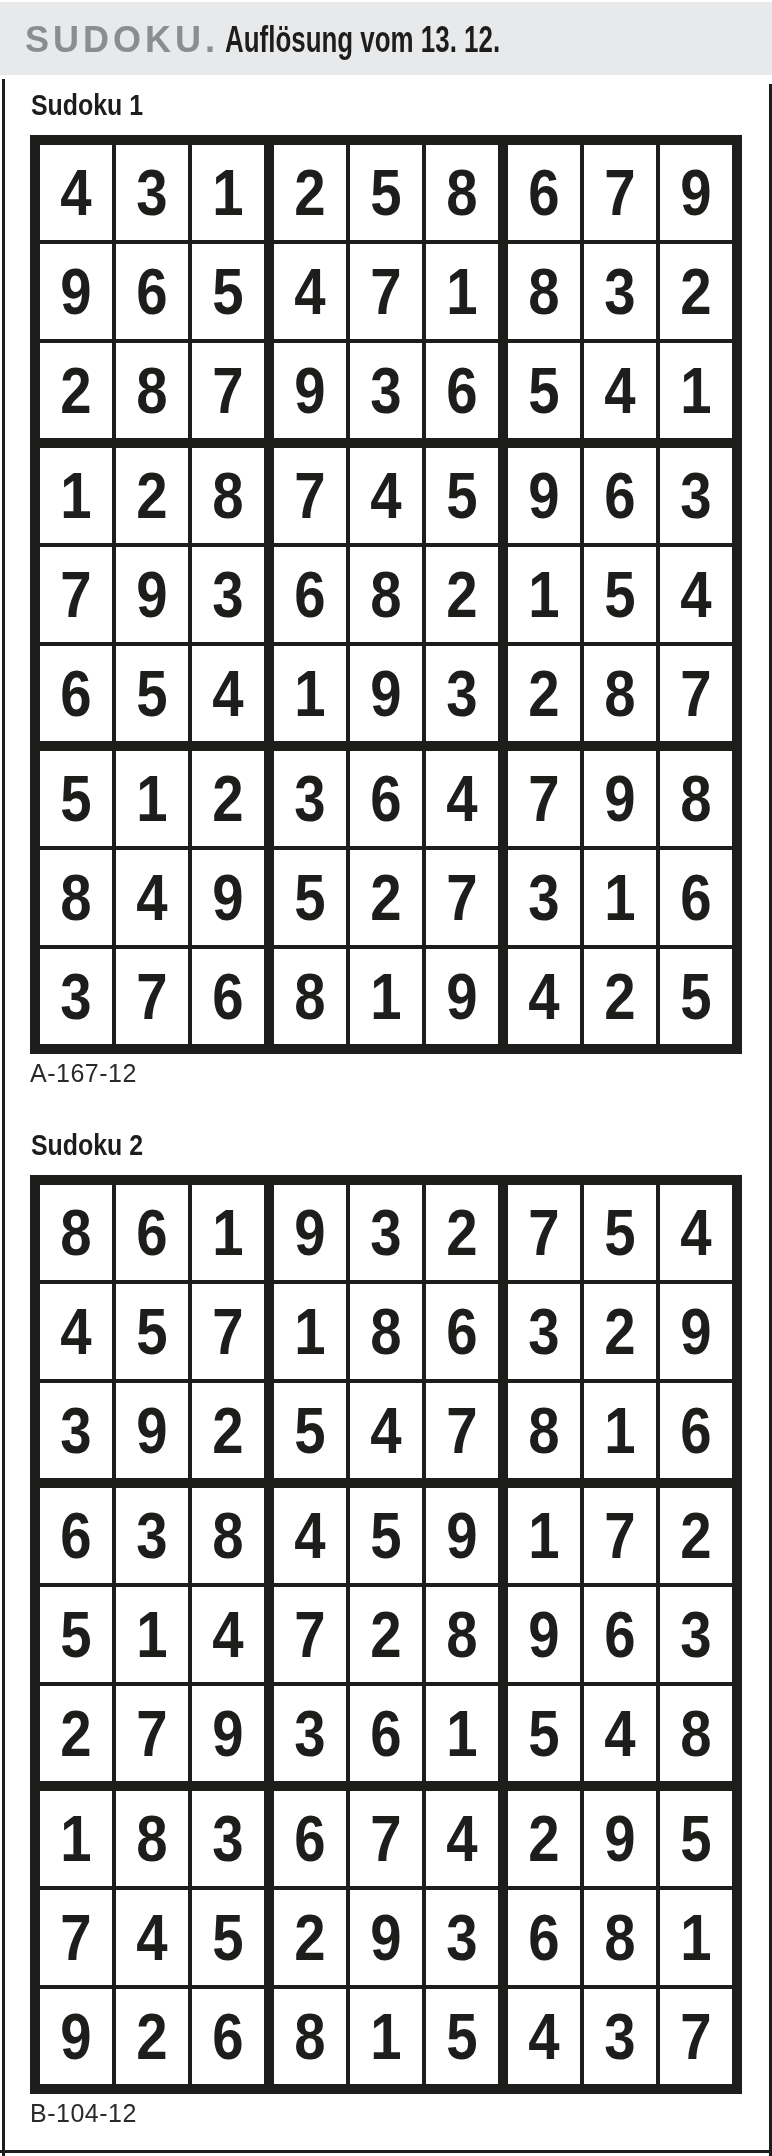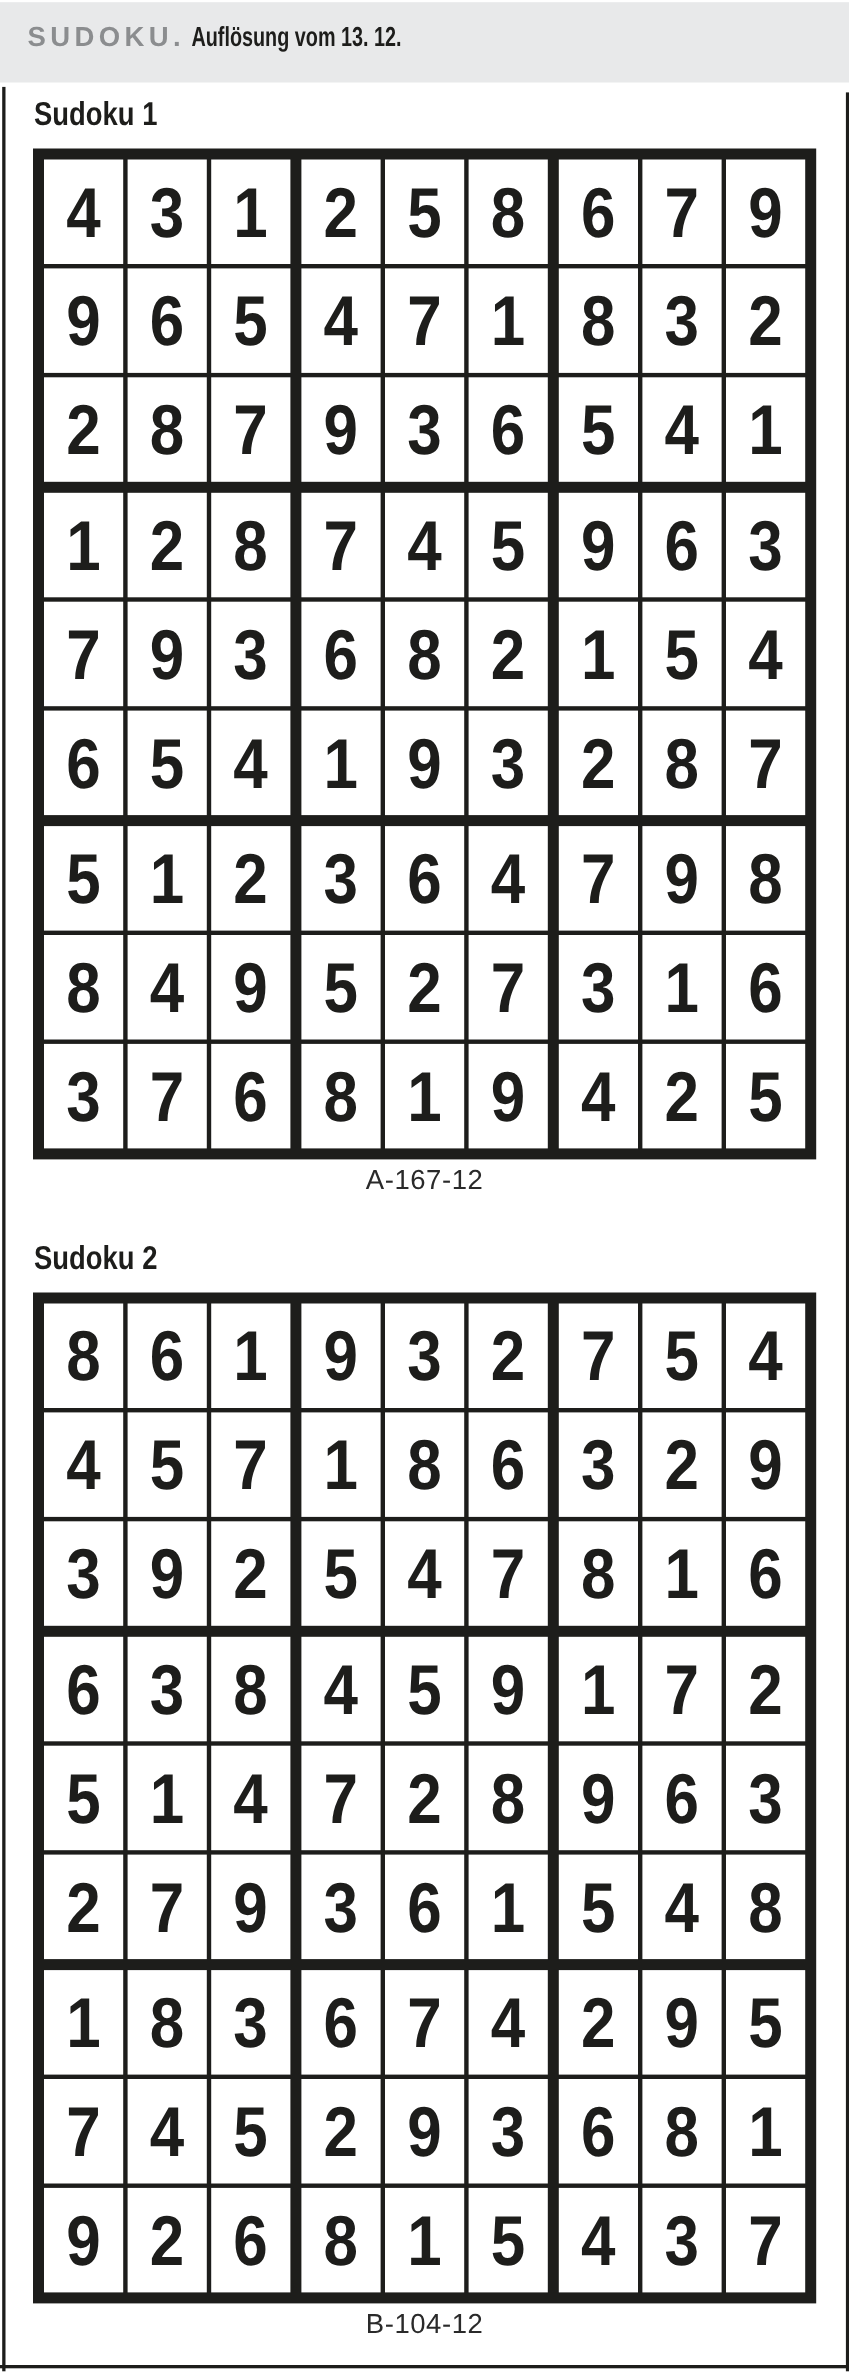--- a/index.html
+++ b/index.html
@@ -13,21 +13,21 @@
 
   
   .header-bar {
     position: absolute; left: 0; top: 2px;
     width: 772px; height: 73px;
     background: #e8e9ea;
   }
   .header-text {
     position: absolute; left: 25px; top: 20px;
     white-space: nowrap;
-    font-weight: bold; font-size: 25px;
+    font-weight: bold; font-size: 36px;
     color: #1d1d1b; line-height: 1;
   }
   .brand { color: #8b8d8f; letter-spacing: 4px; }
   .headline {
     display: inline-block;
     transform: scaleX(0.72);
     transform-origin: 0 50%;
     margin-left: 6px;
     letter-spacing: 0;
   }
@@ -76,21 +76,21 @@
   .digit {
     font-weight: bold; font-size: 64px; line-height: 1;
     color: #1d1d1b;
     transform: scaleX(0.88);
   }
 
   
   .grid-caption {
     position: absolute; left: 30px;
     width: 712px;
-    text-align: center;
+    text-align: left;
     font-size: 25px; line-height: 1.2;
     color: #2a2a2a;
     letter-spacing: 0.5px;
   }
   .caption-1 { top: 1058px; }
   .caption-2 { top: 2098px; }
 </style>
 </head>
 <body>
 

